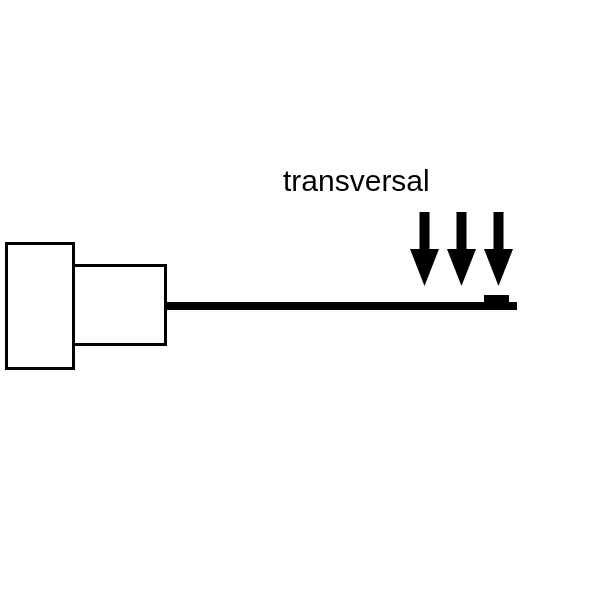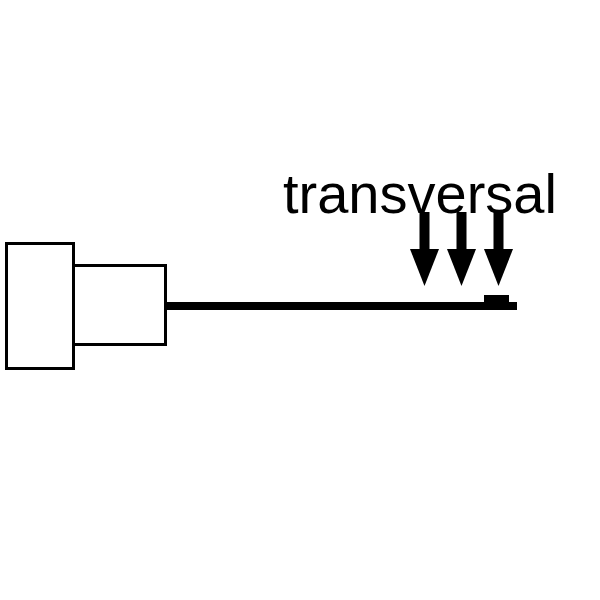--- a/index.html
+++ b/index.html
@@ -14,21 +14,21 @@
     background: #ffffff;
     overflow: hidden;
     font-family: "Liberation Sans", sans-serif;
   }
   .abs { position: absolute; }
 
   
   #label {
     left: 283px;
     top: 166px;
-    font-size: 56px;
+    font-size: 30px;
     line-height: 1;
     color: #000000;
     white-space: nowrap;
     letter-spacing: 0px;
   }
 
   
   .block {
     box-sizing: border-box;
     border: 3.5px solid #000000;

